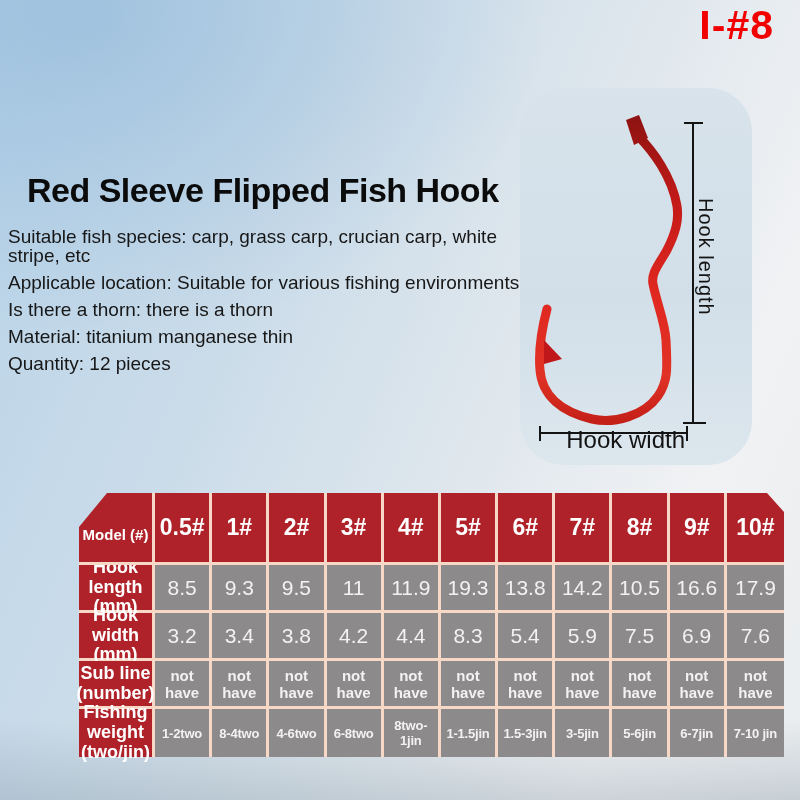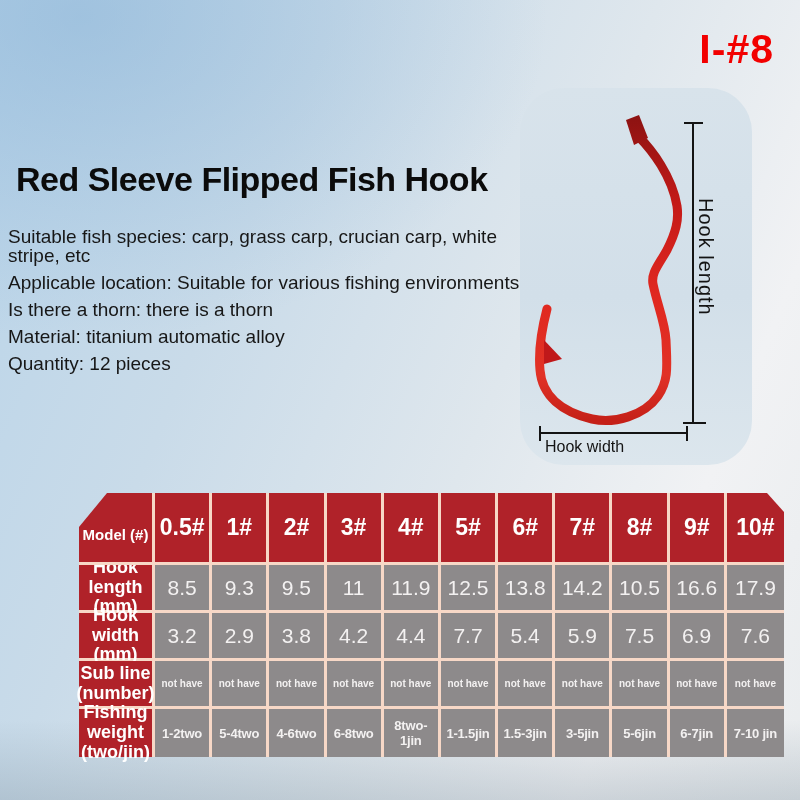--- a/index.html
+++ b/index.html
@@ -5,65 +5,65 @@
   html,body{margin:0;padding:0;}
   .canvas{
     position:relative;width:800px;height:800px;overflow:hidden;
     font-family:"Liberation Sans", sans-serif;
     background:
       radial-gradient(130% 90% at 10% 2%, rgba(136,178,214,0.55), rgba(136,178,214,0) 45%),
       linear-gradient(180deg, rgba(120,140,155,0) 90%, rgba(120,140,155,0.30) 100%),
       linear-gradient(113deg,#b9d4e9 0%,#c9dbe9 30%,#dfe7ed 58%,#f1f2f4 80%,#e9ecee 100%);
   }
   .badge{
-    position:absolute;top:26px;right:26px;
+    position:absolute;top:2px;right:26px;
     font-size:41px;font-weight:700;color:#f20000;letter-spacing:1px;
   }
   .title{
-    position:absolute;left:16px;top:160px;margin:0;
+    position:absolute;left:16px;top:160px;margin:11px;
     font-size:34px;font-weight:800;color:#0b0b0b;letter-spacing:-0.5px;white-space:nowrap;
   }
   .desc{position:absolute;left:8px;top:227px;color:#171717;}
   .desc p{margin:0 16px 8px 0;}
   .desc .ln{display:block;font-size:19px;line-height:19px;white-space:nowrap;}
   
   .hook-panel{
     position:absolute;left:520px;top:88px;width:232px;height:377px;
     border-radius:44px;
     background:linear-gradient(180deg,#d8e3eb 0%,#d2dfe9 55%,#dce6ed 100%);
   }
   .hook-svg{position:absolute;left:500px;top:80px;width:260px;height:400px;pointer-events:none;}
   .len-label{
     position:absolute;left:694px;top:198px;
     writing-mode:vertical-lr;font-size:20px;color:#141414;letter-spacing:1px;white-space:nowrap;
   }
   .wid-label{
-    position:absolute;left:545px;top:438px;width:140px;text-align:left;
-    font-size:16px;color:#141414;white-space:nowrap;
+    position:absolute;left:545px;top:426px;width:140px;text-align:right;
+    font-size:24px;color:#141414;white-space:nowrap;
   }
   
   :root{--red:#b02229;--gray:#8d8a8b;--line:#f7d8c7;}
   .spec{
     position:absolute;left:47px;top:493px;width:705px;
     display:grid;grid-template-columns:76px repeat(11,1fr);
     grid-template-rows:72px 48px 48px 48px 48px;
     padding-left:32px;
   }
   .c{box-sizing:border-box;display:flex;align-items:center;justify-content:center;
      text-align:center;border-right:3px solid var(--line);border-bottom:3px solid var(--line);}
   .last-col{border-right:none;}
   .last-row{border-bottom:none;}
   .hd{background:var(--red);color:#fff;font-weight:700;font-size:23px;}
   .corner{font-size:15px;padding-top:14px;
      clip-path:polygon(28px 0,100% 0,100% 100%,0 100%,0 34px);}
   .tr-cut{clip-path:polygon(0 0,calc(100% - 17px) 0,100% 19px,100% 100%,0 100%);}
   .rl{background:var(--red);color:#fff;font-weight:700;font-size:18px;line-height:1.1;padding:0 2px;}
   .dc{background:var(--gray);color:#f3f1f1;text-align:center;}
   .num{font-size:21px;}
-  .nh{font-size:10px;font-weight:700;}
+  .nh{font-size:15px;font-weight:700;}
   .fw{font-size:13px;font-weight:600;letter-spacing:-0.2px;}
 </style>
 </head>
 <body>
 
 <div class="canvas">
 
   <div class="badge">I-#8</div>
 
   <h1 class="title">Red Sleeve Flipped Fish Hook</h1>
@@ -73,21 +73,21 @@
       <span class="ln">Suitable fish species: carp, grass carp, crucian carp, white</span>
       <span class="ln">stripe, etc</span>
     </p>
     <p>
       <span class="ln">Applicable location: Suitable for various fishing environments</span>
     </p>
     <p>
       <span class="ln">Is there a thorn: there is a thorn</span>
     </p>
     <p>
-      <span class="ln">Material: titanium automatic alloy</span>
+      <span class="ln">Material: titanium manganese thin</span>
     </p>
     <p>
       <span class="ln">Quantity: 12 pieces</span>
     </p>
   </div>
 
   <div class="hook-panel"></div>
 
   <svg class="hook-svg" viewBox="0 0 260 400">
     <defs>
@@ -144,34 +144,34 @@
     <div class="c hd">8#</div>
     <div class="c hd">9#</div>
     <div class="c hd tr-cut last-col">10#</div>
 
     <div class="c rl">Hook length (mm)</div>
     <div class="c dc num">8.5</div>
     <div class="c dc num">9.3</div>
     <div class="c dc num">9.5</div>
     <div class="c dc num">11</div>
     <div class="c dc num">11.9</div>
-    <div class="c dc num">12.5</div>
+    <div class="c dc num">19.3</div>
     <div class="c dc num">13.8</div>
     <div class="c dc num">14.2</div>
     <div class="c dc num">10.5</div>
     <div class="c dc num">16.6</div>
     <div class="c dc num last-col">17.9</div>
 
     <div class="c rl">Hook width (mm)</div>
     <div class="c dc num">3.2</div>
-    <div class="c dc num">2.9</div>
+    <div class="c dc num">3.4</div>
     <div class="c dc num">3.8</div>
     <div class="c dc num">4.2</div>
     <div class="c dc num">4.4</div>
-    <div class="c dc num">7.7</div>
+    <div class="c dc num">8.3</div>
     <div class="c dc num">5.4</div>
     <div class="c dc num">5.9</div>
     <div class="c dc num">7.5</div>
     <div class="c dc num">6.9</div>
     <div class="c dc num last-col">7.6</div>
 
     <div class="c rl">Sub line (number)</div>
     <div class="c dc nh">not have</div>
     <div class="c dc nh">not have</div>
     <div class="c dc nh">not have</div>
@@ -179,21 +179,21 @@
     <div class="c dc nh">not have</div>
     <div class="c dc nh">not have</div>
     <div class="c dc nh">not have</div>
     <div class="c dc nh">not have</div>
     <div class="c dc nh">not have</div>
     <div class="c dc nh">not have</div>
     <div class="c dc nh last-col">not have</div>
 
     <div class="c rl last-row">Fishing weight (two/jin)</div>
     <div class="c dc fw last-row">1-2two</div>
-    <div class="c dc fw last-row">5-4two</div>
+    <div class="c dc fw last-row">8-4two</div>
     <div class="c dc fw last-row">4-6two</div>
     <div class="c dc fw last-row">6-8two</div>
     <div class="c dc fw last-row">8two-1jin</div>
     <div class="c dc fw last-row">1-1.5jin</div>
     <div class="c dc fw last-row">1.5-3jin</div>
     <div class="c dc fw last-row">3-5jin</div>
     <div class="c dc fw last-row">5-6jin</div>
     <div class="c dc fw last-row">6-7jin</div>
     <div class="c dc fw last-row last-col">7-10 jin</div>
   </div>

